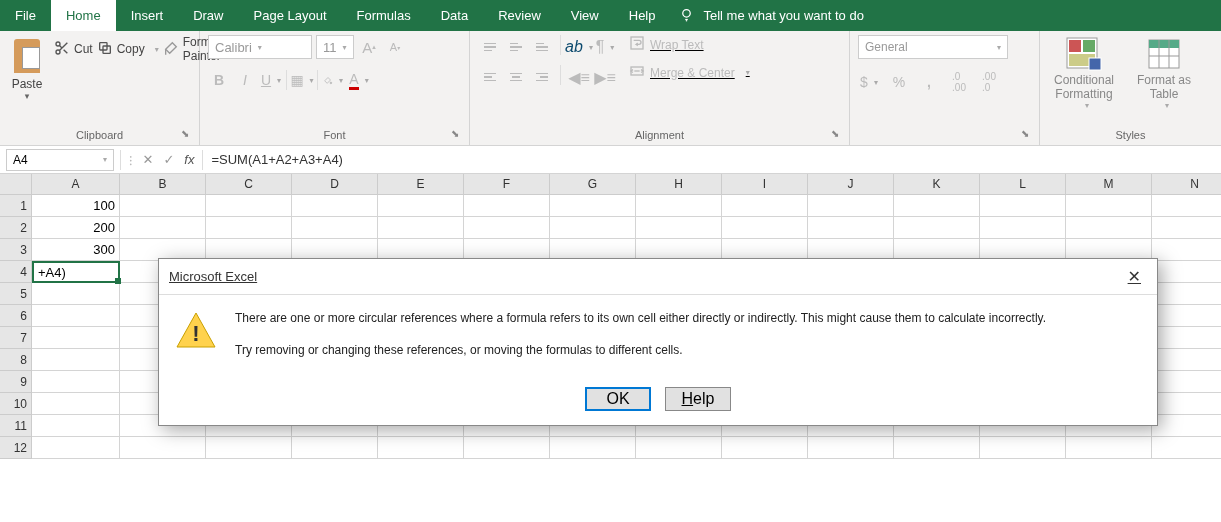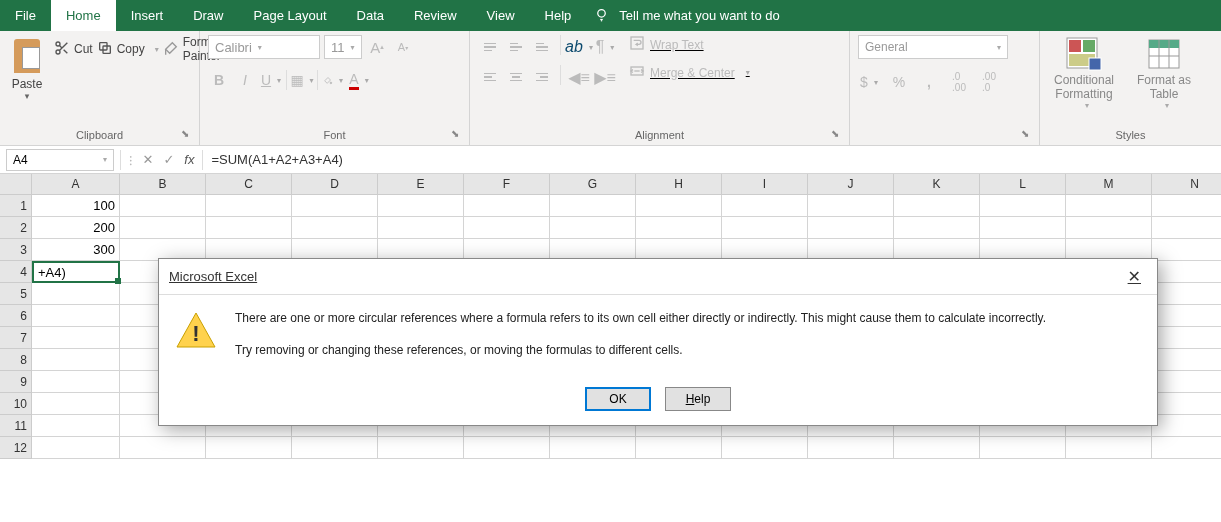--- a/index.html
+++ b/index.html
@@ -29,21 +29,21 @@
   .clip-actions { display: flex; flex-direction: row; gap: 4px; margin-left: 4px; }
   .clip-action { display: flex; align-items: center; font-size: 12px; color: #444; cursor: pointer; gap: 4px; }
   .scissors-icon { width: 16px; height: 16px; color: #666; }
   .copy-icon { width: 16px; height: 16px; color: #666; }
   .brush-icon { width: 16px; height: 16px; color: #666; }
 
   
   .font-group .ctrl, .align-group .ctrl, .number-group .ctrl { color: #bbb; }
   .font-row { display: flex; gap: 4px; margin-bottom: 6px; align-items: center; }
   .font-combo { border: 1px solid #ccc; background: #fff; height: 24px; display: flex; align-items: center; padding: 0 6px; font-size: 13px; color: #999; }
-  .font-name { width: 112px; }
+  .font-name { width: 104px; }
   .font-size { width: 38px; }
   .dd { font-size: 8px; color: #aaa; margin-left: 6px; }
   .icon-btn { width: 22px; height: 22px; display: flex; align-items: center; justify-content: center; font-size: 14px; color: #bbb; border: 1px solid transparent; }
   .big-a { font-size: 15px; } .small-a { font-size: 11px; }
 
   
   .align-row { display: flex; gap: 2px; }
   .align-cell { width: 24px; height: 24px; display: flex; align-items: center; justify-content: center; }
   .align-lines { display: flex; flex-direction: column; gap: 2px; }
   .line { height: 1.5px; background: #bbb; }
@@ -86,33 +86,34 @@
 
   
   .dlg-overlay { position: absolute; top: 258px; left: 158px; width: 1000px; background: #fff; border: 1px solid #888; box-shadow: 4px 4px 18px rgba(0,0,0,0.35); z-index: 100; }
   .dlg-title { display: flex; justify-content: space-between; align-items: center; padding: 8px 10px; font-size: 13px; color: #333; border-bottom: 1px solid #ddd; text-decoration: underline; }
   .dlg-close { font-size: 16px; cursor: pointer; padding: 0 6px; }
   .dlg-body { display: flex; padding: 14px 16px 10px; gap: 18px; }
   .warn-icon { flex-shrink: 0; }
   .dlg-text { font-size: 12px; color: #222; line-height: 1.5; }
   .dlg-text p { margin-bottom: 14px; }
   .dlg-buttons { display: flex; gap: 14px; justify-content: center; padding: 4px 0 14px; }
-  .dlg-btn { min-width: 66px; height: 24px; border: 1px solid #888; background: #e1e1e1; font-size: 12px; cursor: pointer; display: flex; align-items: center; justify-content: center; }
+  .dlg-btn { min-width: 66px; height: 24px; border: 1px solid #888; background: #e1e1e1; font-size: 16px; cursor: pointer; display: flex; align-items: center; justify-content: center; }
   .dlg-btn.primary { border: 2px solid #0078d4; }
   .dlg-btn .u { text-decoration: underline; }
 </style>
 </head>
 <body>
 
 <div class="ribbon-tabs">
   <div class="ribbon-tab">File</div>
   <div class="ribbon-tab active">Home</div>
   <div class="ribbon-tab">Insert</div>
   <div class="ribbon-tab">Draw</div>
   <div class="ribbon-tab">Page Layout</div>
+  <div class="ribbon-tab">Formulas</div>
   <div class="ribbon-tab">Data</div>
   <div class="ribbon-tab">Review</div>
   <div class="ribbon-tab">View</div>
   <div class="ribbon-tab">Help</div>
   <div class="tell-me">
     <span class="bulb">
       <svg width="15" height="15" viewBox="0 0 24 24" fill="none" stroke="#fff" stroke-width="2">
           <circle cx="12" cy="10" r="6"></circle>
           <line x1="10" y1="20" x2="14" y2="20"></line>
           <line x1="11" y1="22" x2="13" y2="22"></line>

